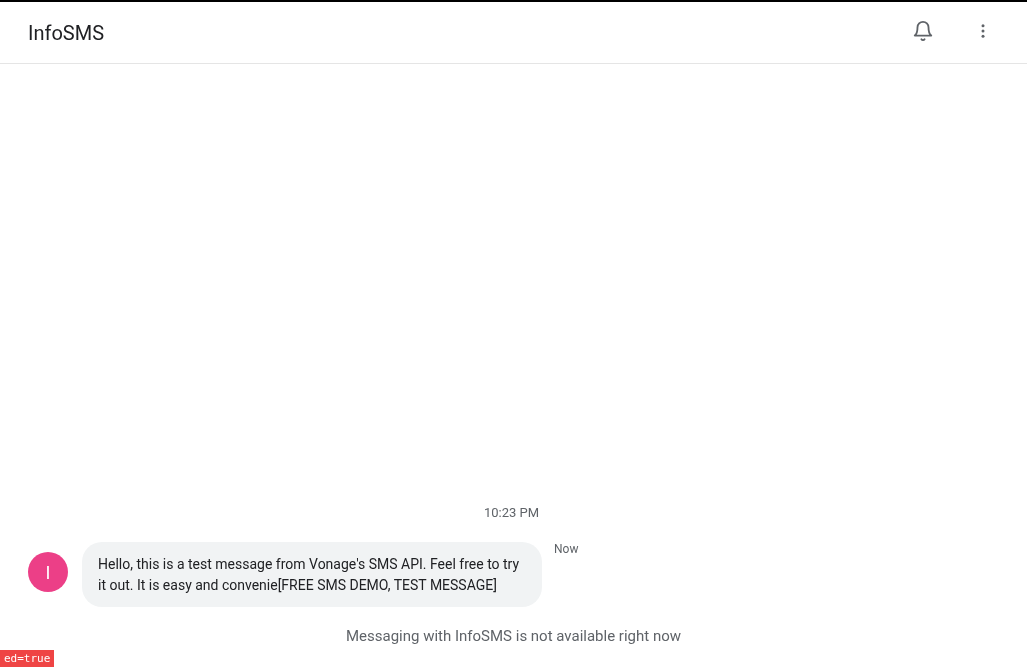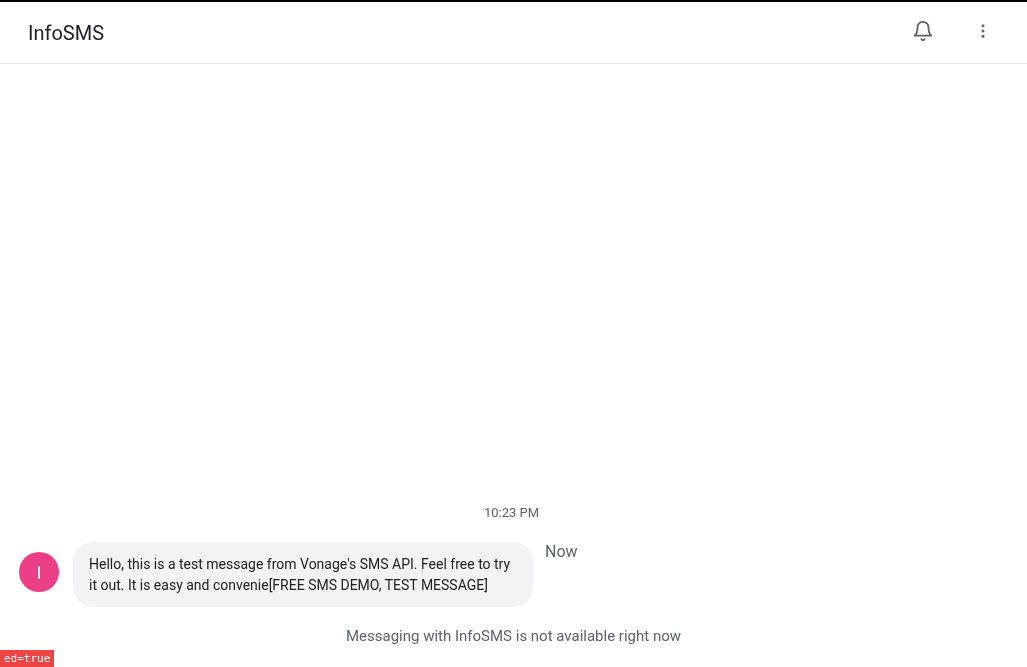--- a/index.html
+++ b/index.html
@@ -58,21 +58,21 @@
     .conversation-area {
       position: relative;
       height: calc(100% - 62px);
       overflow: hidden;
     }
     .messages-wrapper {
       position: absolute;
       bottom: 60px;
       left: 0;
       right: 4px;
-      padding: 0 19px;
+      padding: 0 28px;
     }
     .timestamp {
       text-align: center;
       font-size: 13px;
       color: #5f6368;
       margin-bottom: 22px;
     }
     .message-row {
       display: flex;
       align-items: flex-start;
@@ -101,21 +101,21 @@
     .message-bubble {
       background: #f1f3f4;
       border-radius: 20px;
       padding: 12px 16px;
       max-width: 460px;
       font-size: 14px;
       color: #202124;
       line-height: 1.45;
     }
     .message-meta {
-      font-size: 16px;
+      font-size: 12px;
       color: #5f6368;
       padding-left: 4px;
     }
     .availability-notice {
       position: absolute;
       bottom: 14px;
       left: 0;
       right: 0;
       text-align: center;
       font-size: 15px;

